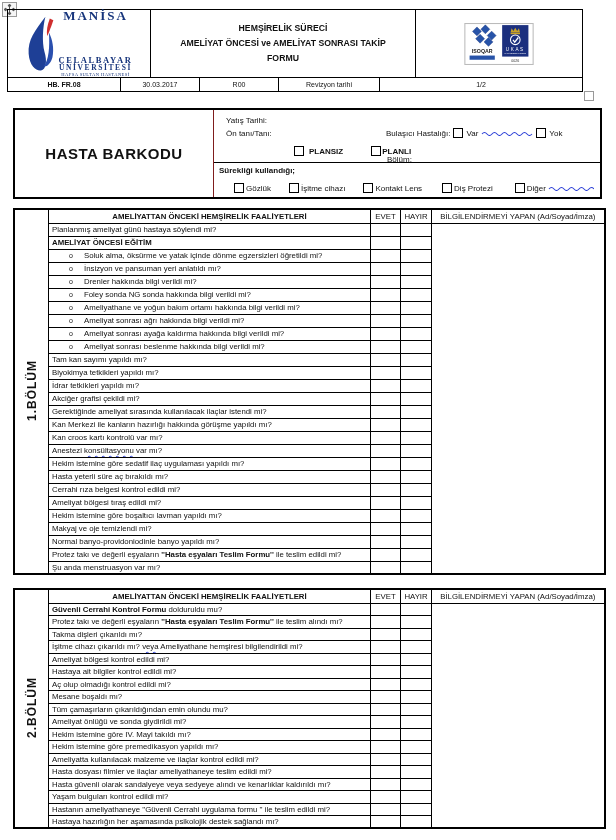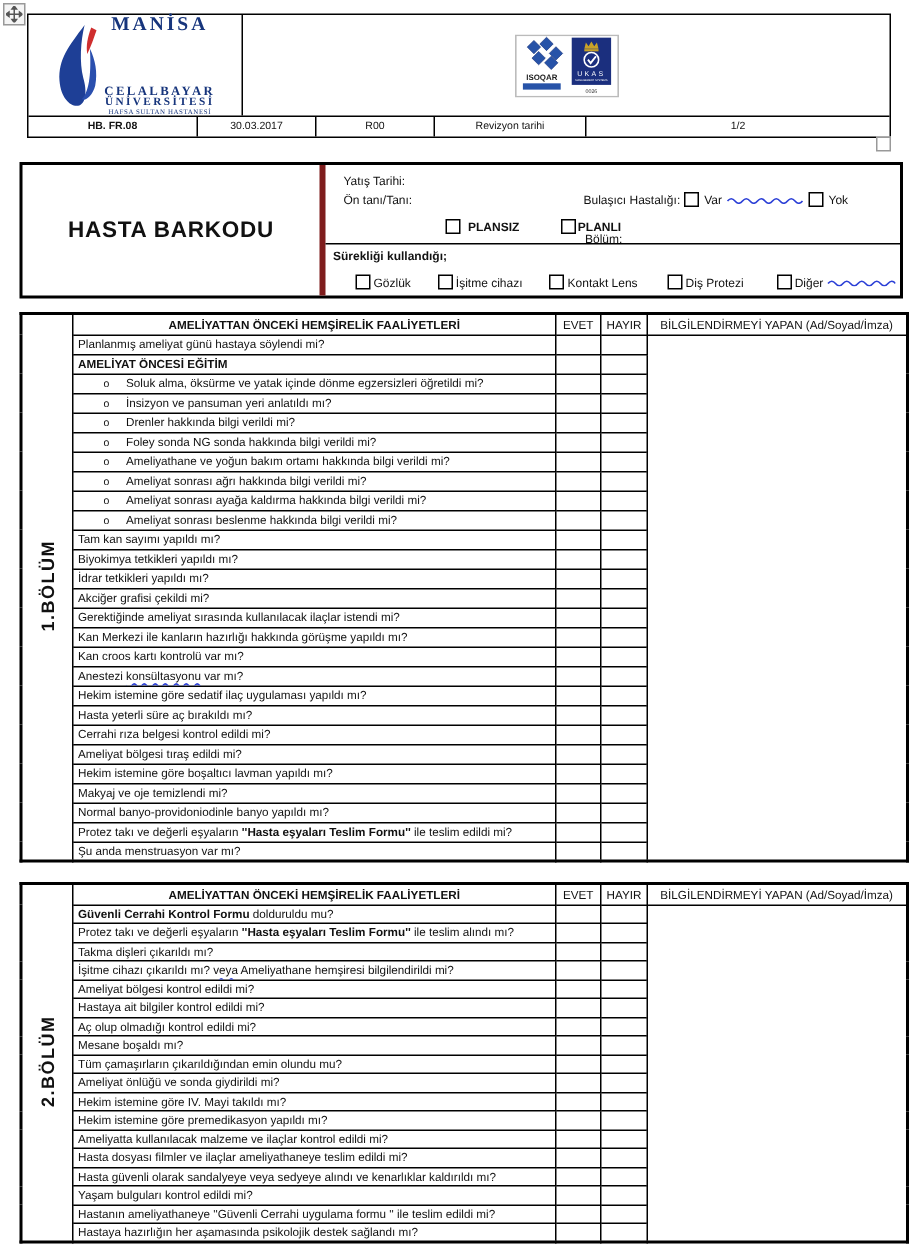--- a/index.html
+++ b/index.html
@@ -6,21 +6,21 @@
   body{width:616px;height:840px;background:#fff;position:relative;overflow:hidden;
        font-family:"Liberation Sans",sans-serif;color:#111;}
   .abs{position:absolute;}
 
   
   .move-handle{left:2px;top:2px;width:13px;height:13px;border:1px solid #999;background:#f5f5f5;
                display:flex;align-items:center;justify-content:center;}
   .gray-square{left:584px;top:91px;width:8px;height:8px;border:1px solid #999;background:#fff;}
 
   
-  .hdr{left:18px;top:9px;width:574px;border:1px solid #000;}
+  .hdr{left:7px;top:9px;width:574px;border:1px solid #000;}
   .hdr-top{display:flex;height:67px;}
   .hdr-top > div{border-right:1px solid #000;}
   .hdr-top > div:last-child{border-right:none;}
   .hdr-logo{width:142px;display:flex;align-items:center;justify-content:center;gap:3px;}
   .logo-text{color:#17357c;font-family:"Liberation Serif",serif;line-height:1.05;text-align:center;}
   .lt1{font-size:13px;font-weight:bold;letter-spacing:2px;}
   .lt2{font-size:8.5px;font-weight:bold;letter-spacing:1.6px;margin-top:33px;}
   .lt3{font-size:7.5px;font-weight:bold;letter-spacing:1.6px;}
   .lt4{font-size:4.6px;letter-spacing:.4px;margin-top:1px;}
   .hdr-title{width:264px;display:flex;flex-direction:column;align-items:center;justify-content:center;
@@ -30,21 +30,21 @@
   .hdr-bot > div{border-right:1px solid #000;overflow:hidden;}
   .hdr-bot > div:last-child{border-right:none;}
   .mc1{width:112px;font-weight:bold;}
   .mc2{width:78px;}
   .mc3{width:78px;}
   .mc4{width:100px;}
   .mc5{flex:1;}
 
   
   .bk{left:13px;top:108px;width:585px;height:87px;border:2px solid #000;display:flex;background:#fff;}
-  .bk-label{width:198px;border-right:4px solid #7f1d1d;display:flex;align-items:center;justify-content:center;
+  .bk-label{width:198px;border-right:1px solid #7f1d1d;display:flex;align-items:center;justify-content:center;
             font-weight:bold;font-size:15px;letter-spacing:.5px;}
   .bk-right{flex:1;position:relative;font-size:8px;}
   .bk-row{position:absolute;display:flex;align-items:center;gap:3px;white-space:nowrap;}
   .bk-bottom{position:absolute;left:0;right:0;top:52px;bottom:0;border-top:1px solid #000;}
   .bold{font-weight:bold;}
   .cb{display:inline-block;width:8px;height:8px;border:1px solid #000;background:#fff;flex:none;}
   .sq{display:inline-block;vertical-align:middle;}
 
   .wavy{text-decoration-line:underline;text-decoration-style:wavy;
         text-decoration-color:#2b3fd6;text-decoration-thickness:1px;text-underline-offset:2px;}
@@ -92,20 +92,25 @@
         <path d="M26,18 C30,26 32,36 30,46 C28,54 22,58 20,56 C26,50 27,34 26,18 Z" fill="#2a4fae"></path>
         <path d="M27,2 C24,10 23,16 24,22 C26,18 29,10 31,4 Z" fill="#cf2e2e"></path>
       </svg>
       <div class="logo-text">
         <div class="lt1">MANİSA</div>
         <div class="lt2">CELALBAYAR</div>
         <div class="lt3">ÜNİVERSİTESİ</div>
         <div class="lt4">HAFSA SULTAN HASTANESİ</div>
       </div>
     </div>
+    <div class="hdr-title">
+      <div>HEMŞİRELİK SÜRECİ</div>
+      <div>AMELİYAT ÖNCESİ ve AMELİYAT SONRASI TAKİP</div>
+      <div>FORMU</div>
+    </div>
     <div class="hdr-certs">
       <svg width="70" height="42" viewBox="0 0 66 40">
         <rect x="0.5" y="0.5" width="65" height="39" fill="#fff" stroke="#bbb"></rect>
         <g fill="#2753a8" stroke="#16337e" stroke-width="0.4">
           <rect x="9" y="5" width="6" height="6" transform="rotate(45 12 8)"></rect>
           <rect x="17" y="3" width="6" height="6" transform="rotate(45 20 6)"></rect>
           <rect x="23" y="9" width="6" height="6" transform="rotate(45 26 12)"></rect>
           <rect x="12" y="12" width="6" height="6" transform="rotate(45 15 15)"></rect>
           <rect x="20" y="15" width="6" height="6" transform="rotate(45 23 18)"></rect>
         </g>

